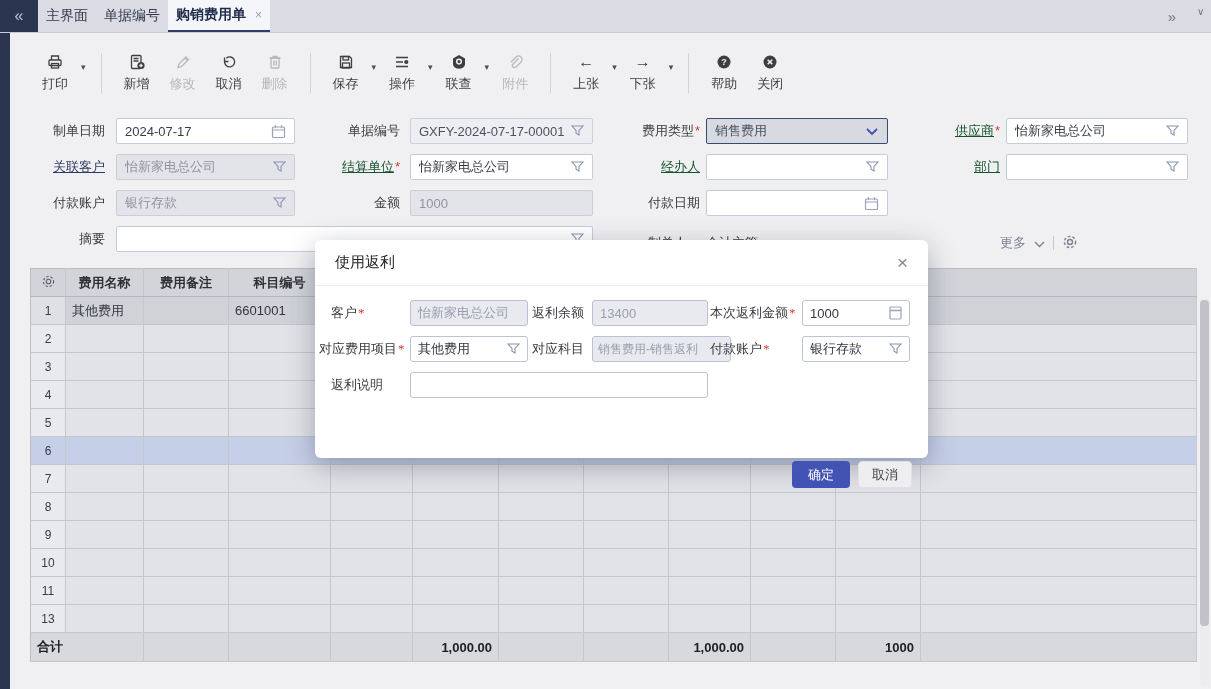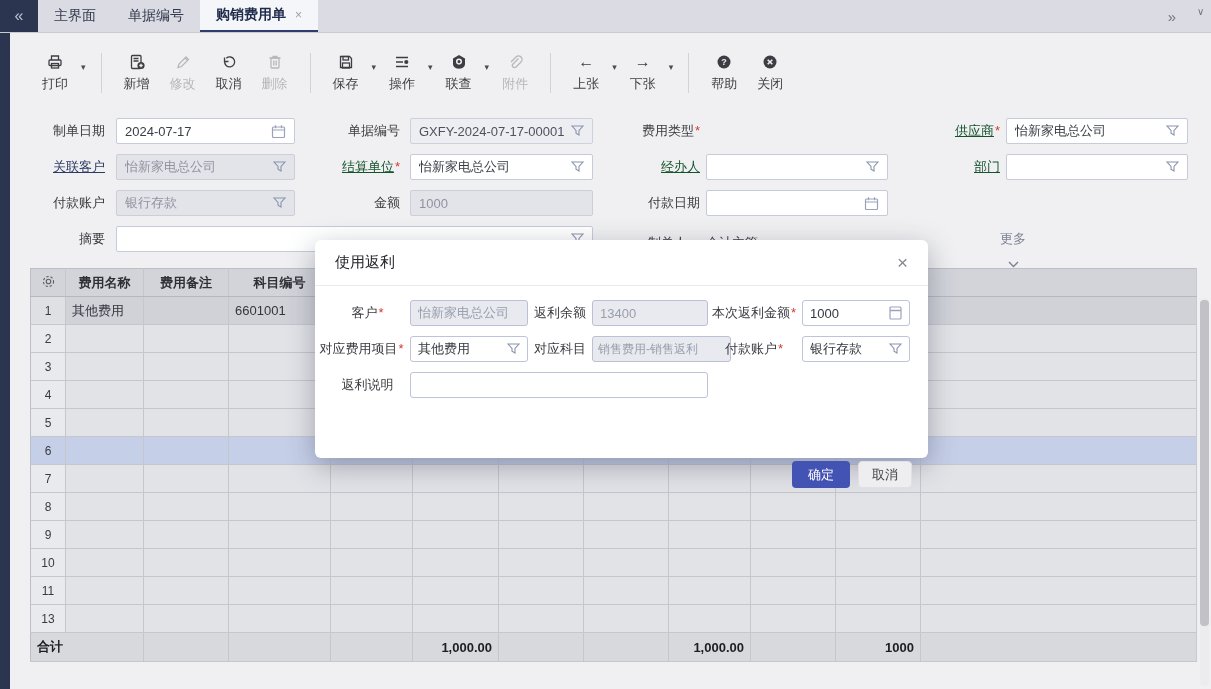--- a/index.html
+++ b/index.html
@@ -3,21 +3,21 @@
 <meta charset="utf-8">
 <style>
   * { margin:0; padding:0; box-sizing:border-box; }
   html,body { width:1211px; height:689px; }
   body { font-family:"Liberation Sans","DejaVu Sans",sans-serif; background:#f0f0f2; position:relative; overflow:hidden; }
   .stage { position:absolute; inset:0; }
 
   
   .tabbar { position:absolute; top:0; left:0; right:0; height:33px; background:#dbdce3; border-bottom:1px solid #c9cad2; display:flex; align-items:stretch; }
   .collapse { width:38px; background:#2b3550; color:#bcc3d2; display:flex; align-items:center; justify-content:center; font-size:16px; cursor:pointer; }
-  .tab { padding:0 16px; display:flex; align-items:center; gap:9px; font-size:14px; color:#333a4e; cursor:pointer; }
+  .tab { padding:0 8px; display:flex; align-items:center; gap:9px; font-size:14px; color:#333a4e; cursor:pointer; }
   .tab.active { background:#f5f6f9; border-bottom:2px solid #2e3c6e; color:#1f2b4a; font-weight:bold; }
   .tab .x { color:#9aa0a8; font-size:12px; font-weight:normal; }
   .tab-expand { position:absolute; right:24px; top:0; height:33px; width:30px; display:flex; align-items:center; justify-content:center; color:#6e7482; font-size:15px; cursor:pointer; }
   .tab-overflow { position:absolute; right:0; top:6px; width:14px; color:#6e7482; font-size:10px; cursor:pointer; }
 
   .left-rail { position:absolute; top:33px; left:0; width:10px; bottom:0; background:#2b3550; }
 
   
   .toolbar { position:absolute; top:42px; left:10px; right:0; height:62px; display:flex; align-items:center; padding-left:22px; }
   .tbtn { display:flex; flex-direction:column; align-items:center; gap:5px; min-width:46px; color:#3d3d44; font-size:13px; cursor:pointer; }
@@ -35,21 +35,21 @@
   .req { color:#d43a2f; margin-left:1px; }
   .lnk { color:#14532d; text-decoration:underline; cursor:pointer; }
   .lnk.dark { color:#2c3a63; }
   .fld { position:absolute; height:26px; border:1px solid #c6cbdb; background:#fff; border-radius:2px; color:#3a3d46; display:flex; align-items:center; padding:0 8px; cursor:text; }
   .fld .val { flex:1; overflow:hidden; white-space:nowrap; }
   .fld .ficon { margin-left:auto; display:flex; align-items:center; color:#8a93ae; }
   .fld.dis { background:#e3e4e9; border-color:#cdced6; color:#90949f; cursor:default; }
   .fld.ro  { background:#edeef2; border-color:#cdd1dd; color:#4e525c; cursor:default; }
   .fld.sel-box { background:#d8dae1; border:1px solid #3a4874; color:#4d5160; cursor:pointer; }
   .creator-line { position:absolute; color:#3a3a40; }
-  .more-wrap { position:absolute; display:flex; align-items:center; gap:8px; color:#7b8094; font-size:13px; cursor:pointer;flex-direction:column; }
+  .more-wrap { position:absolute; display:flex; align-items:center; gap:8px; color:#7b8094; font-size:13px; cursor:pointer; }
   .more-wrap .bar { width:1px; height:14px; background:#c6c7ce; }
   .more-wrap svg { stroke:#7b8094; fill:none; stroke-width:1.4; }
 
   
   .tblwrap { position:absolute; left:30px; top:268px; width:1166px; }
   table { border-collapse:collapse; table-layout:fixed; width:1166px; }
   th, td { border-right:1px solid #c6c7cd; border-bottom:1px solid #c6c7cd; font-size:13px; height:28px; padding:0 6px; overflow:hidden; white-space:nowrap; }
   th { background:#d2d4da; color:#2f2f34; font-weight:bold; border-bottom:1px solid #b7b8bf; border-top:1px solid #bdbec5; }
   th:first-child, td:first-child { border-left:1px solid #bdbec5; }
   th:last-child, td:last-child { border-right:1px solid #c9cad0; }
@@ -62,21 +62,21 @@
   td.t-num { text-align:right; }
   .gear-ic svg { stroke:#5f5f68; fill:none; stroke-width:1.2; }
   .vscroll { position:absolute; right:2px; top:298px; width:9px; height:388px; background:#ececee; border-radius:4px; }
   .vthumb { position:absolute; top:2px; left:0; width:9px; height:326px; background:#c1c1c7; border-radius:4px; cursor:grab; }
 
   
   .modal { position:absolute; left:315px; top:240px; width:613px; height:218px; background:#fff; border-radius:6px; box-shadow:0 8px 28px rgba(40,45,70,.35); z-index:100; }
   .mhead { height:46px; display:flex; align-items:center; padding:0 20px; border-bottom:1px solid #ebecf0; font-size:15px; color:#26262b; }
   .mclose { margin-left:auto; color:#8a8a92; font-size:19px; cursor:pointer; line-height:1; }
   .mbody { position:relative; font-size:13px; }
-  .mlabel { position:absolute; height:26px; line-height:26px; text-align:center; color:#3a3a40; white-space:nowrap; }
+  .mlabel { position:absolute; height:26px; line-height:26px; text-align:left; color:#3a3a40; white-space:nowrap;font-family:Liberation Serif, serif; }
   .minp { position:absolute; height:26px; border:1px solid #bcc3da; border-radius:3px; background:#fff; display:flex; align-items:center; padding:0 7px; color:#33363e; cursor:text; }
   .minp.dis { background:#e8eaf0; border-color:#bac1d6; color:#999fab; cursor:default; }
   .minp .val { flex:1; overflow:hidden; white-space:nowrap; }
   .minp .ficon { margin-left:auto; display:flex; align-items:center; color:#8a93ae; }
   .minp.tight { font-size:12px; padding:0 5px; }
   .mbtn { position:absolute; height:27px; border-radius:4px; font-size:13px; display:flex; align-items:center; justify-content:center; cursor:pointer; }
   .mbtn.ok { background:#4353b4; color:#fff; width:58px; left:477px; top:175px; }
   .mbtn.cancel { background:#eeeef1; color:#3f3f45; border:1px solid #e0e0e5; width:54px; left:543px; top:175px; }
 
   .funnel svg { stroke:currentColor; fill:none; stroke-width:1.1; }
@@ -259,20 +259,28 @@
     <div class="fld ro" style="left:410px;top:118px;width:183px">
       <span class="val">GXFY-2024-07-17-00001</span>
       <span class="ficon funnel">
           <svg width="13" height="12" viewBox="0 0 13 12">
             <path d="M1 1h11L8 5.4V10L5 8.3V5.4z"></path>
           </svg>
         </span>
     </div>
 
     <div class="flabel" style="left:600px;top:118px;width:100px"><span>费用类型</span><span class="req">*</span></div>
+    <div class="fld sel-box" style="left:706px;top:118px;width:182px">
+      <span class="val">销售费用</span>
+      <span class="ficon chev">
+          <svg width="14" height="9" viewBox="0 0 14 9">
+            <path d="M2 2l5 5 5-5"></path>
+          </svg>
+        </span>
+    </div>
 
     <div class="flabel" style="left:900px;top:118px;width:100px"><span class="lnk">供应商</span><span class="req">*</span></div>
     <div class="fld" style="left:1006px;top:118px;width:182px">
       <span class="val">怡新家电总公司</span>
       <span class="ficon funnel">
           <svg width="13" height="12" viewBox="0 0 13 12">
             <path d="M1 1h11L8 5.4V10L5 8.3V5.4z"></path>
           </svg>
         </span>
     </div>

